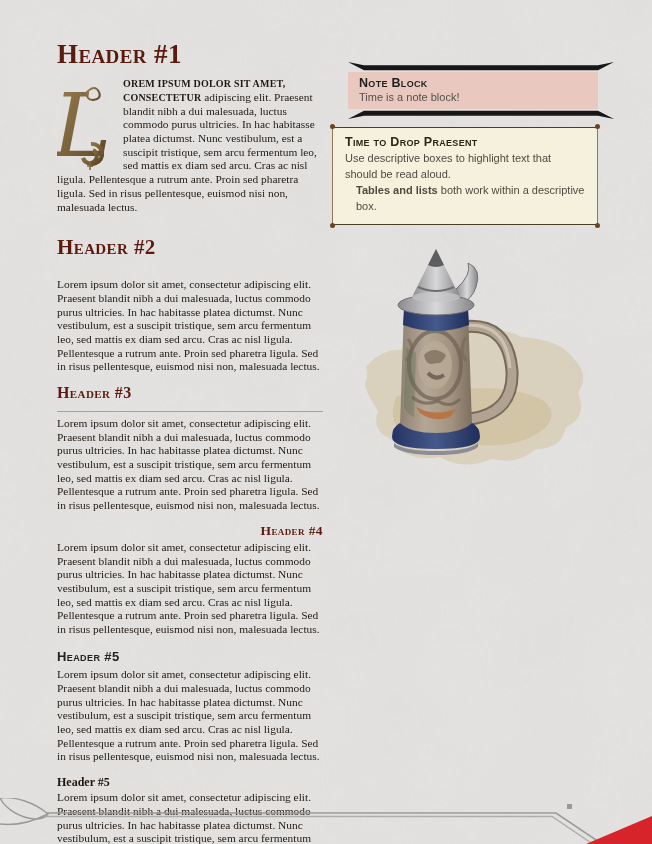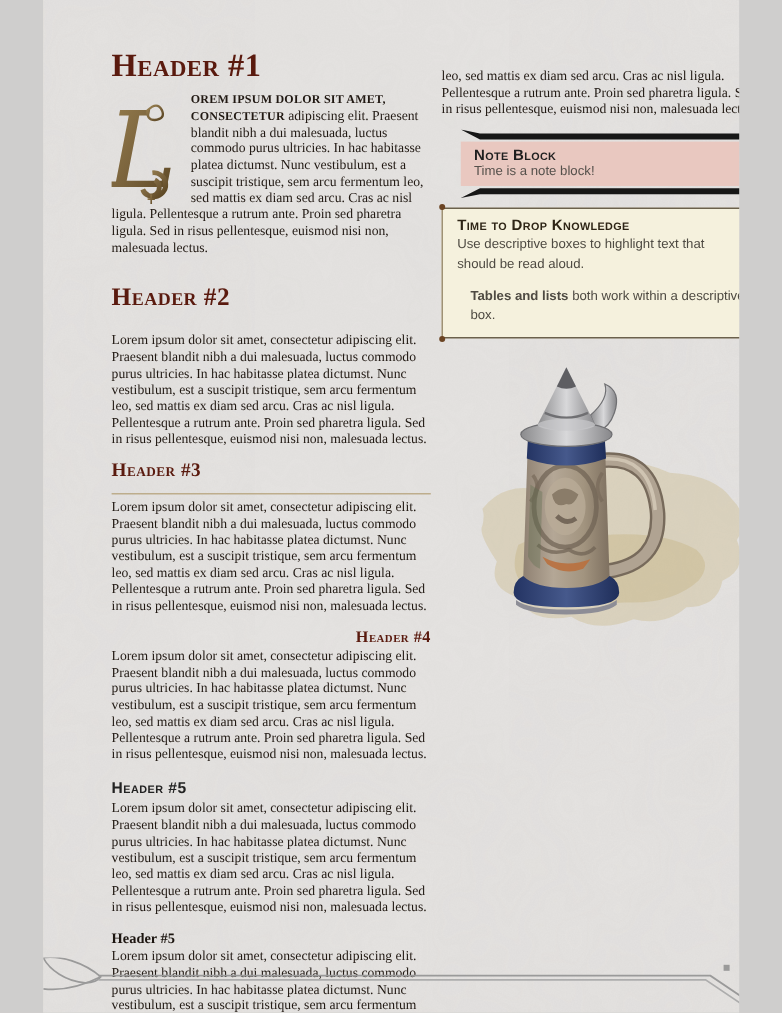--- a/index.html
+++ b/index.html
@@ -1,17 +1,17 @@
 <!DOCTYPE html>
 <html><head>
 <meta charset="utf-8">
 <style>
   html,body{margin:0;padding:0;background:#cfcecd;}
   .page{
-    position:relative;width:580px;height:844px;margin:0 auto;
+    position:relative;width:652px;height:844px;margin:0 auto;
     background:#e6e4e2;overflow:hidden;
     font-family:"Liberation Serif",serif;color:#211913;
   }
   .texture{position:absolute;inset:0;width:652px;height:844px;pointer-events:none;}
   .col{position:absolute;top:0;}
   .col-left{left:57px;top:40px;width:266px;}
   .col-right{left:332px;top:58px;width:266px;}
   p.body{font-size:11.4px;line-height:1.2;margin:0 0 9px 0;text-align:left;}
   h1.hb,h2.hb,h3.hb,h4.hb{
     font-family:"Liberation Serif",serif;font-variant:small-caps;
@@ -45,21 +45,21 @@
     padding:7px 12px 9px 12px;
   }
   .descbox .dot{position:absolute;width:5px;height:5px;border-radius:50%;background:#6b4423;}
   .dot.tl{left:-3px;top:-4px;} .dot.tr{right:-3px;top:-4px;}
   .dot.bl{left:-3px;bottom:-4px;} .dot.br{right:-3px;bottom:-4px;}
   .desc-title{
     font-family:"Liberation Sans",sans-serif;font-variant:small-caps;
     font-weight:700;font-size:12.5px;color:#2e2516;letter-spacing:.3px;margin-bottom:2px;
   }
   .desc-body{font-family:"Liberation Sans",sans-serif;font-size:11px;line-height:1.45;color:#4e4a42;}
-  .desc-indent{margin-left:11px;margin-top:11px;}
+  .desc-indent{margin-left:11px;}
   .stein-wrap{margin:22px 0 0 0;text-align:center;}
   .footer{position:absolute;left:0;bottom:0;width:652px;height:46px;}
 </style>
 </head>
 <body>
 
 <div class="page">
 
   <svg class="texture" xmlns="http://www.w3.org/2000/svg">
     <filter id="grain">
@@ -105,41 +105,40 @@
     <p class="body">Lorem ipsum dolor sit amet, consectetur adipiscing elit. Praesent blandit nibh a dui malesuada, luctus commodo purus ultricies. In hac habitasse platea dictumst. Nunc vestibulum, est a suscipit tristique, sem arcu fermentum leo, sed mattis ex diam sed arcu. Cras ac nisl ligula. Pellentesque a rutrum ante. Proin sed pharetra ligula. Sed in risus pellentesque, euismod nisi non, malesuada lectus.</p>
 
     <h5 class="hb">Header #5</h5>
     <p class="body">Lorem ipsum dolor sit amet, consectetur adipiscing elit. Praesent blandit nibh a dui malesuada, luctus commodo purus ultricies. In hac habitasse platea dictumst. Nunc vestibulum, est a suscipit tristique, sem arcu fermentum leo, sed mattis ex diam sed arcu. Cras ac nisl ligula. Pellentesque a rutrum ante. Proin sed pharetra ligula. Sed in risus pellentesque, euismod nisi non, malesuada lectus.</p>
 
     <div class="hbold">Header #5</div>
     <p class="body">Lorem ipsum dolor sit amet, consectetur adipiscing elit. Praesent blandit nibh a dui malesuada, luctus commodo purus ultricies. In hac habitasse platea dictumst. Nunc vestibulum, est a suscipit tristique, sem arcu fermentum</p>
   </div>
 
   <div class="col col-right">
-    <p class="body">leo, sed mattis ex diam sed arcu. Cras ac nisl ligula. Pellentesque a rutrum ante. Proin sed pharetra ligula. Sed in risus pellentesque, euismod nisi non, malesuada lectus.</p>
 
     <div class="noteblock">
       <svg width="266" height="10" viewBox="0 0 266 10" xmlns="http://www.w3.org/2000/svg">
         <polygon points="0,0 16,3.2 250,3.2 266,0 250,8.2 16,8.2" fill="#171717"></polygon>
       </svg>
       <div class="note-mid">
         <div class="note-title">Note Block</div>
         <div class="note-body">Time is a note block!</div>
       </div>
       <svg width="266" height="10" viewBox="0 0 266 10" xmlns="http://www.w3.org/2000/svg">
         <polygon points="0,10 16,6.8 250,6.8 266,10 250,1.8 16,1.8" fill="#171717"></polygon>
       </svg>
     </div>
 
     <div class="descbox">
       <span class="dot tl"></span>
       <span class="dot tr"></span>
       <span class="dot bl"></span>
       <span class="dot br"></span>
-      <div class="desc-title">Time to Drop Knowledge</div>
+      <div class="desc-title">Time to Drop Praesent</div>
       <div class="desc-body">Use descriptive boxes to highlight text that should be read aloud.</div>
       <div class="desc-body desc-indent"><b>Tables and lists</b><span> both work within a descriptive box.</span></div>
     </div>
 
     <div class="stein-wrap">
       <svg width="258" height="218" viewBox="0 0 258 218" xmlns="http://www.w3.org/2000/svg">
         <defs>
           <linearGradient id="bodyg" x1="0" y1="0" x2="1" y2="0">
             <stop offset="0" stop-color="#8f8172"></stop>
               <stop offset="0.35" stop-color="#b4a796"></stop>

